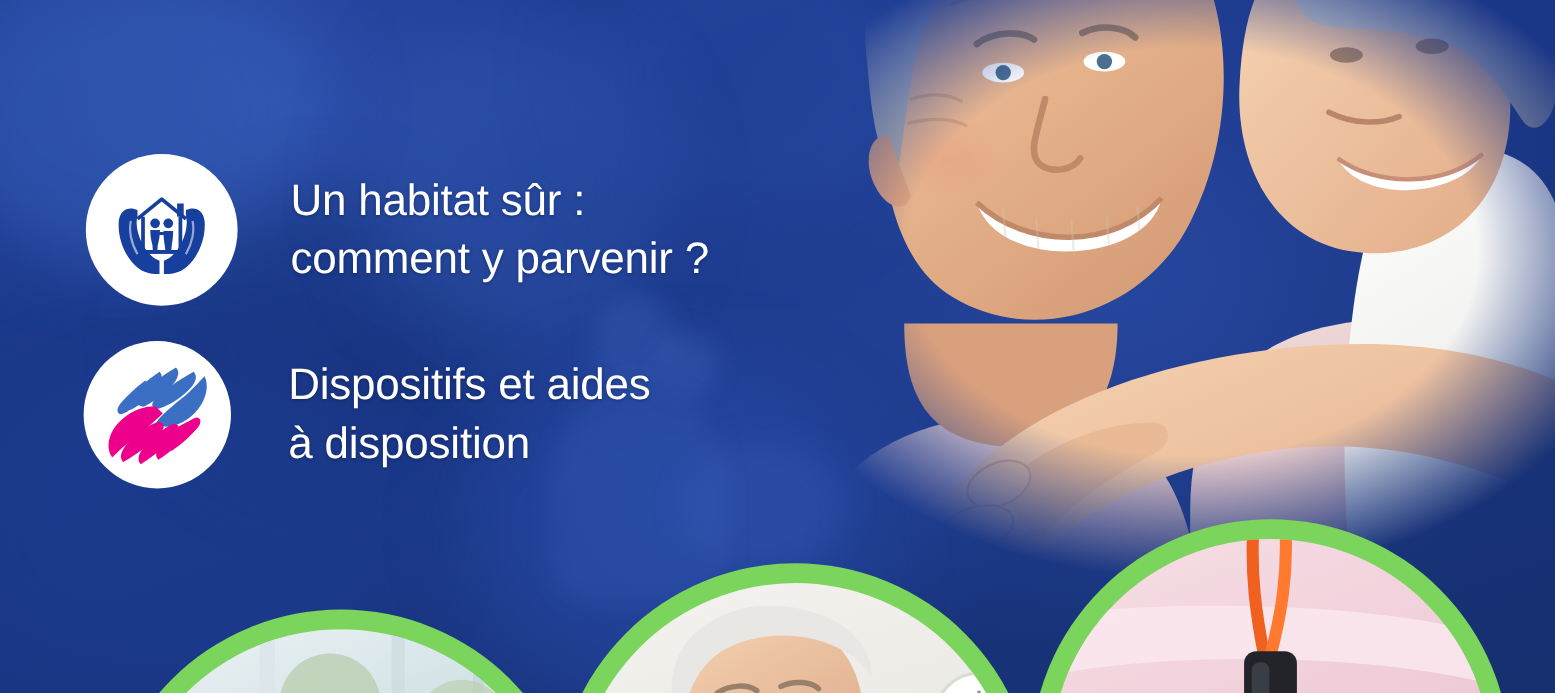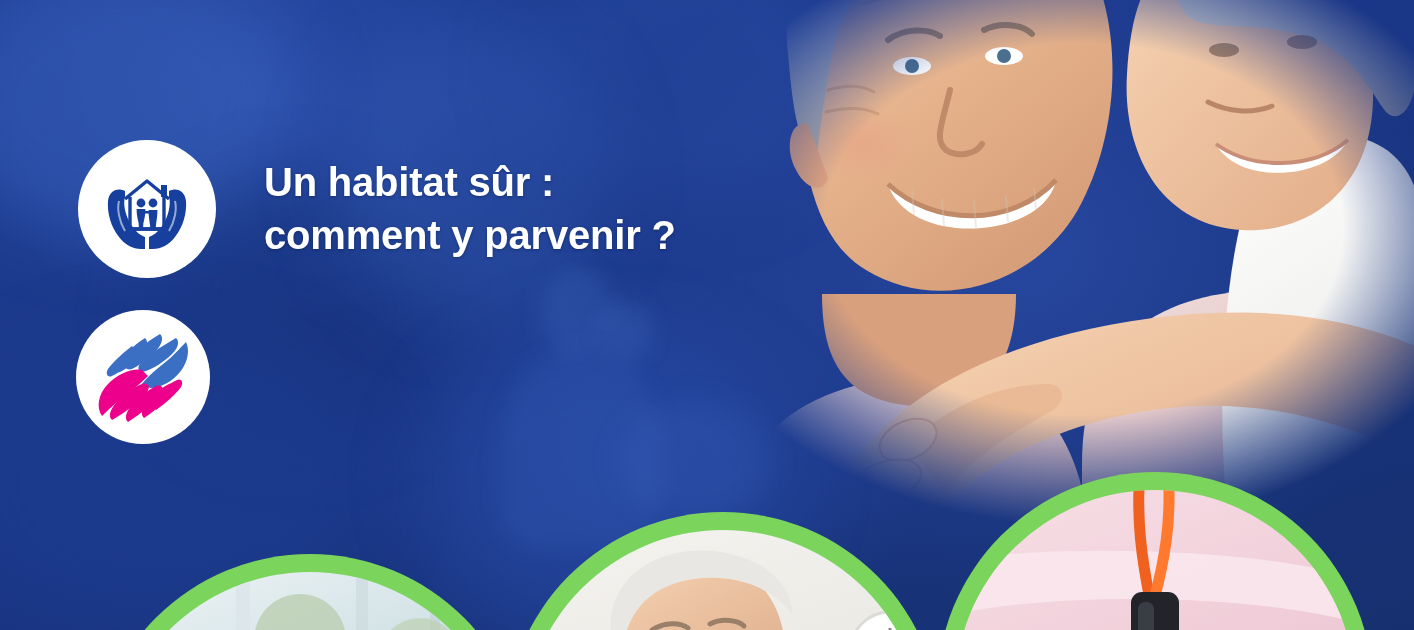--- a/index.html
+++ b/index.html
@@ -62,21 +62,21 @@
     display:flex;align-items:center;justify-content:center;
     flex:0 0 auto;
     box-shadow:0 0 0 0 rgba(0,0,0,0);
   }
   .b2 .badge{width:134px;height:134px;}
   .badge svg{display:block;}
 
   .btext{
     margin-left:48px;
     color:#ffffff;
-    font-weight:bold;
+    font-weight:normal;
     font-size:40px;
     line-height:1.32;
     letter-spacing:-0.2px;
     white-space:pre-line;
     text-shadow:0 1px 3px rgba(8,22,60,.45);
   }
   .b2 .btext{margin-left:52px;}
 </style>
 </head>
 <body>
@@ -404,16 +404,18 @@
 
           <g fill="#ec008c">
             <path d="M12 92 C6 84 8 70 18 60 C28 50 42 44 52 46 L58 52 C50 60 40 68 30 76 C22 82 16 88 12 92 Z"></path>
             <path d="M22 96 C18 92 20 86 26 79 C34 70 44 63 52 60 C58 58 61 63 57 68 C51 76 38 87 22 96 Z"></path>
             <path d="M38 98 C34 94 36 88 42 81 C50 72 60 65 66 62 C72 60 75 65 71 70 C65 78 52 89 38 98 Z"></path>
             <path d="M54 94 C50 90 52 84 58 77 C65 69 73 63 79 60 C84 58 87 63 83 68 C77 76 66 86 54 94 Z"></path>
             <path d="M66 86 C62 82 64 76 70 70 C76 63 82 58 87 56 C91 54 94 58 91 63 C86 70 76 79 66 86 Z"></path>
           </g>
         </svg>
       </div>
+      <div class="btext">Dispositifs et aides
+à disposition</div>
     </div>
 
   </div>
 </div>
 
 </body></html>

